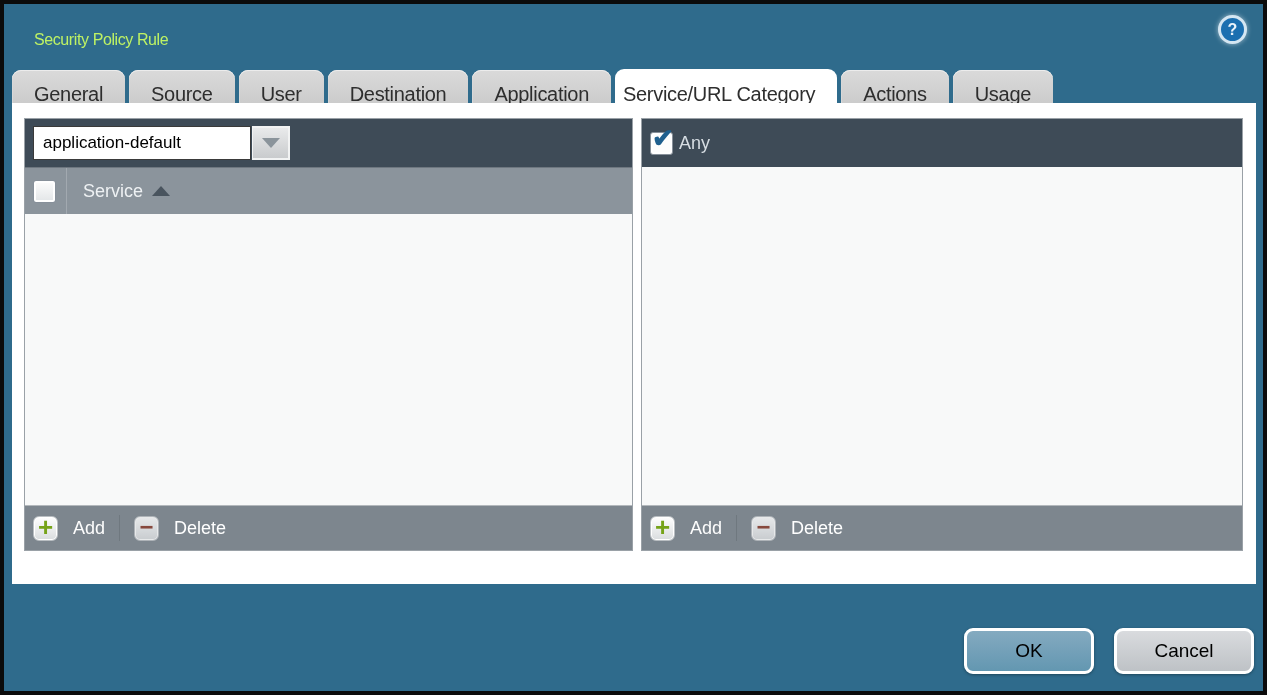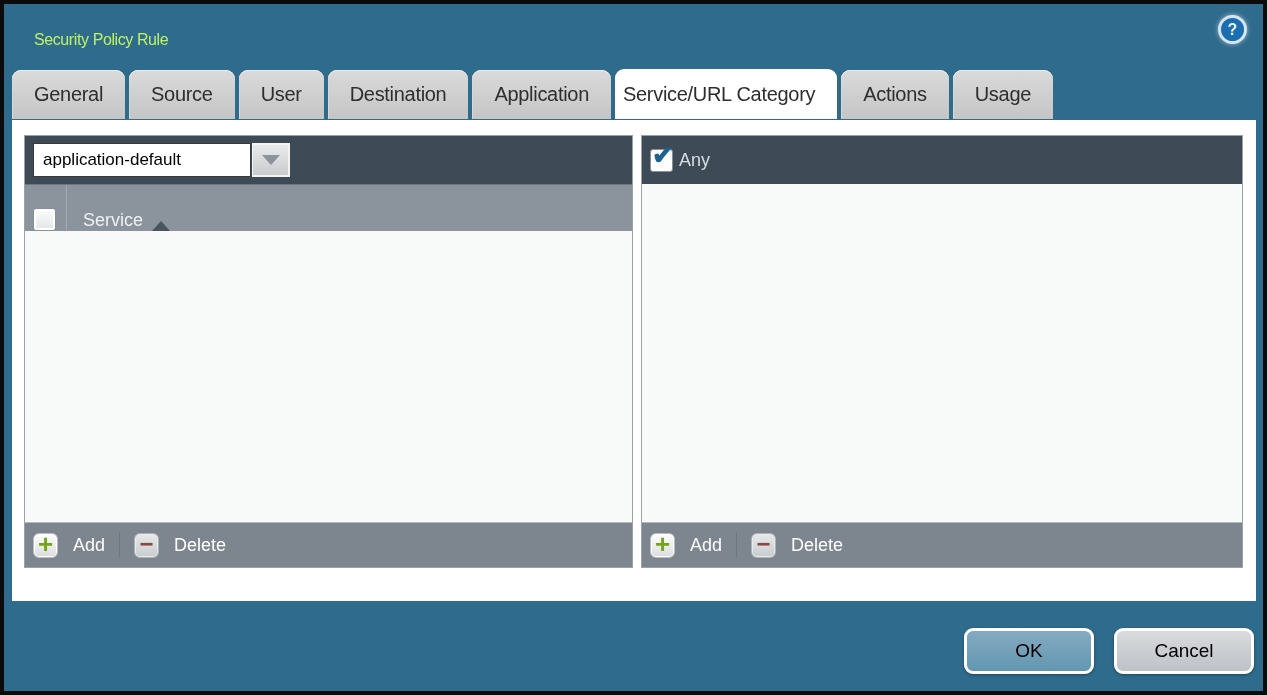--- a/index.html
+++ b/index.html
@@ -32,21 +32,21 @@
     border-radius:9px 9px 0 0;
     box-shadow:inset 0 1px 0 #ececec, inset 1px 0 0 #d8d8d8;
     font-size:20px;color:#2e2e2e;letter-spacing:-0.3px;
     cursor:pointer;white-space:nowrap;
   }
   .tab.active{
     background:#ffffff;box-shadow:none;height:50px;line-height:50px;padding-left:8px;
   }
   
   .content{
-    position:absolute;left:8px;top:116px;width:1244px;height:481px;
+    position:absolute;left:8px;top:99px;width:1244px;height:481px;
     background:#ffffff;
   }
   .panel{
     position:absolute;top:15px;height:433px;
     border:1px solid #9aa1a7;display:flex;flex-direction:column;
     background:#f8f9f9;
   }
   .panel.left{left:12px;width:609px;}
   .panel.right{left:629px;width:602px;}
   .ptoolbar{
@@ -73,21 +73,21 @@
     box-shadow:inset 0 0 0 2px #ffffff;position:relative;flex:0 0 auto;cursor:pointer;
   }
   .cb.checked{background:#fdfdfd;}
   .cb .check{
     position:absolute;left:1px;top:-8px;
     font-size:26px;font-weight:bold;color:#1f608f;line-height:1;
   }
   .anylabel{margin-left:6px;font-size:18px;color:#d6dde2;}
   .pheader{
     height:47px;flex:0 0 47px;background:#8b949c;
-    display:flex;align-items:flex-end;padding:0 8px;
+    display:flex;align-items:center;padding:0 8px;
     border-top:1px solid #6e7780;
   }
   .vsep{width:1px;height:100%;background:#a2a9b0;margin:0 0 0 10px;flex:0 0 1px;}
   .hlabel{margin-left:16px;font-size:18px;color:#eef1f3;cursor:pointer;}
   .tri-up{
     width:0;height:0;border-left:9px solid transparent;border-right:9px solid transparent;
     border-bottom:10px solid #49545e;margin-left:9px;
   }
   .pbody{flex:1 1 auto;background:#f8f9f9;}
   .pfooter{

